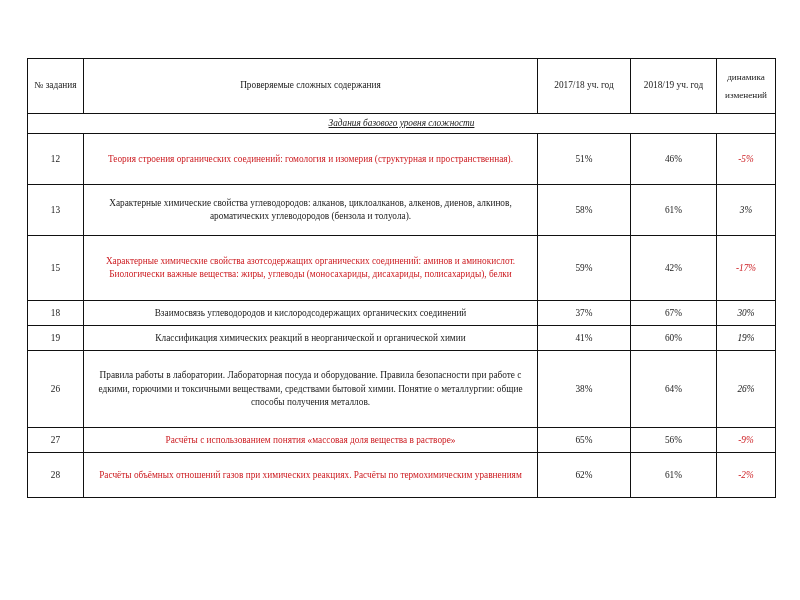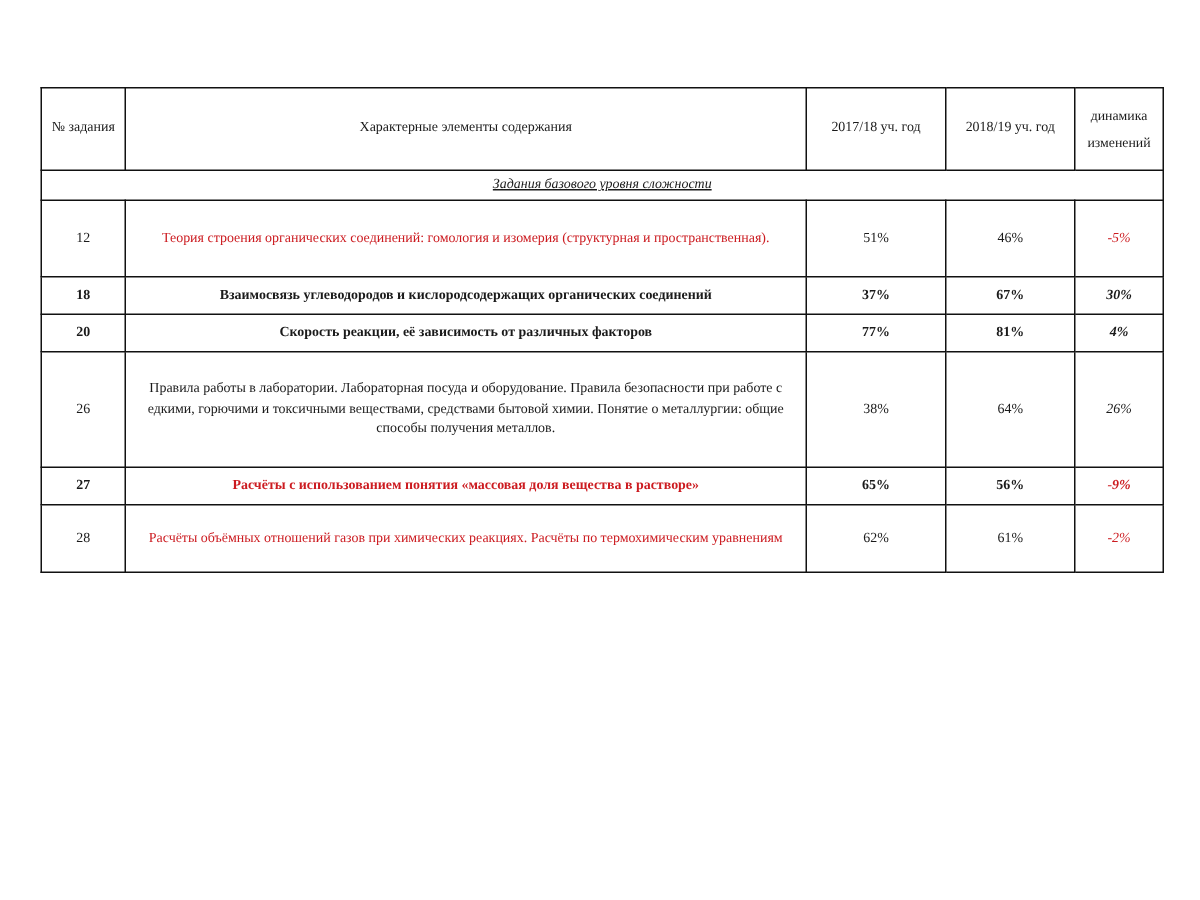--- a/index.html
+++ b/index.html
@@ -75,42 +75,42 @@
   td.dyn {
     font-style: italic;
     font-weight: bold;
     font-size: 9.6px;
   }
   .red  { color: #cc1b20; }
   .blk  { color: #1a1a1a; }
 
   tr.r-tall  td { height: 44px; }
   tr.r-tall3 td { height: 58px; }
-  tr.r-one   td { height: 18px; font-weight: bold; }
+  tr.r-one   td { height: 18px; }
   tr.r-big   td { height: 70px; }
   tr.r-two   td { height: 38px; }
 </style>
 </head>
 <body>
 
 <div class="page">
 
   <table class="results">
     <colgroup>
       <col class="c-num">
         <col class="c-elem">
         <col class="c-y1">
         <col class="c-y2">
         <col class="c-dyn">
     </colgroup>
 
     <thead>
       <tr>
         <td class="hdr">№ задания</td>
-        <td class="hdr">Характерные элементы содержания</td>
+        <td class="hdr">Проверяемые сложных содержания</td>
         <td class="hdr">2017/18 уч. год</td>
         <td class="hdr">2018/19 уч. год</td>
         <td class="hdr hdr-dyn">
           <span>динамика</span><br>
           <span>изменений</span>
         </td>
       </tr>
     </thead>
 
     <tbody>
@@ -120,39 +120,53 @@
       </tr>
 
       <tr class="r-tall">
         <td class="num">12</td>
         <td class="elem red">Теория строения органических соединений: гомология и изомерия (структурная и пространственная).</td>
         <td class="pct">51%</td>
         <td class="pct">46%</td>
         <td class="dyn red">-5%</td>
       </tr>
 
+      <tr class="r-tall">
+        <td class="num">13</td>
+        <td class="elem blk">Характерные химические свойства углеводородов: алканов, циклоалканов, алкенов, диенов, алкинов, ароматических углеводородов (бензола и толуола).</td>
+        <td class="pct">58%</td>
+        <td class="pct">61%</td>
+        <td class="dyn blk">3%</td>
+      </tr>
 
 
+      <tr class="r-tall3">
+        <td class="num">15</td>
+        <td class="elem red">Характерные химические свойства азотсодержащих органических соединений: аминов и аминокислот. Биологически важные вещества: жиры, углеводы (моносахариды, дисахариды, полисахариды), белки</td>
+        <td class="pct">59%</td>
+        <td class="pct">42%</td>
+        <td class="dyn red">-17%</td>
+      </tr>
 
       <tr class="r-one">
         <td class="num">18</td>
         <td class="elem blk">Взаимосвязь углеводородов и кислородсодержащих органических соединений</td>
         <td class="pct">37%</td>
         <td class="pct">67%</td>
         <td class="dyn blk">30%</td>
       </tr>
 
+      <tr class="r-one">
+        <td class="num">19</td>
+        <td class="elem blk">Классификация химических реакций в неорганической и органической химии</td>
+        <td class="pct">41%</td>
+        <td class="pct">60%</td>
+        <td class="dyn blk">19%</td>
+      </tr>
 
-      <tr class="r-one">
-        <td class="num">20</td>
-        <td class="elem blk">Скорость реакции, её зависимость от различных факторов</td>
-        <td class="pct">77%</td>
-        <td class="pct">81%</td>
-        <td class="dyn blk">4%</td>
-      </tr>
 
 
       <tr class="r-big">
         <td class="num">26</td>
         <td class="elem blk">Правила работы в лаборатории. Лабораторная посуда и оборудование. Правила безопасности при работе с едкими, горючими и токсичными веществами, средствами бытовой химии. Понятие о металлургии: общие способы получения металлов.</td>
         <td class="pct">38%</td>
         <td class="pct">64%</td>
         <td class="dyn blk">26%</td>
       </tr>
 

